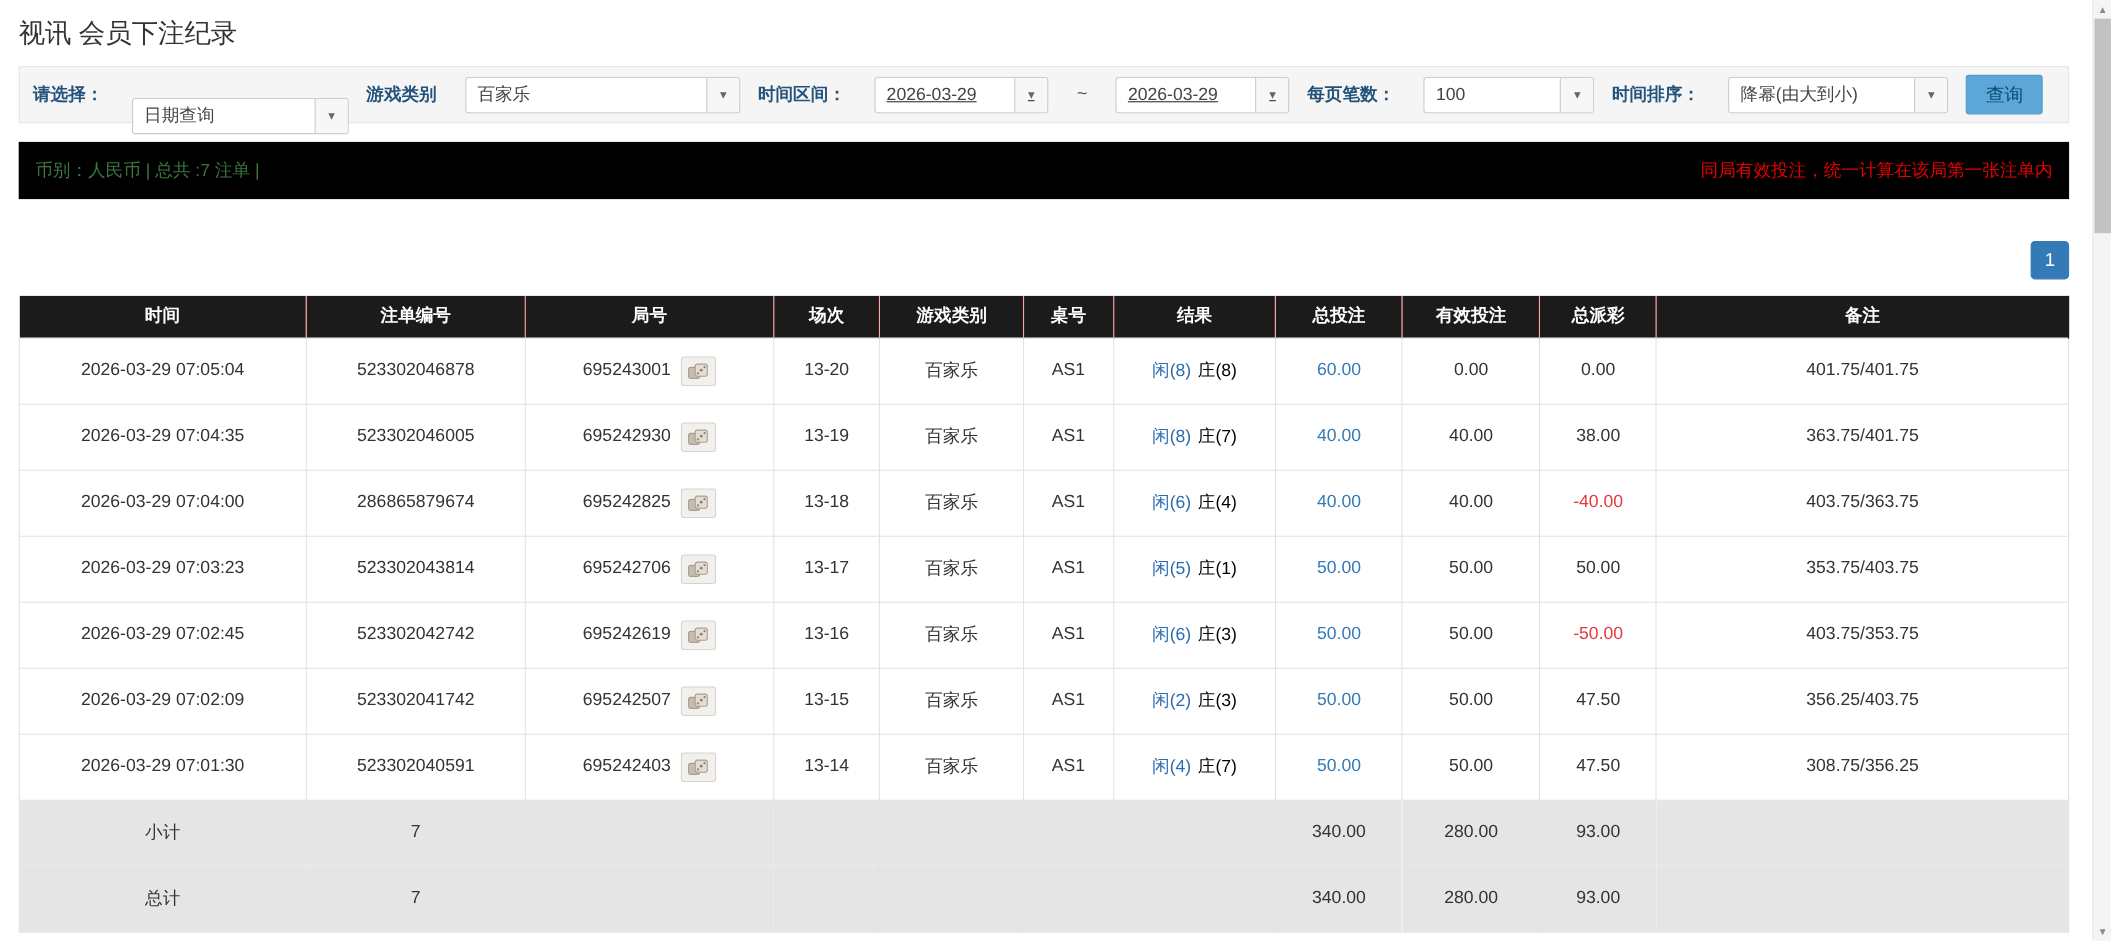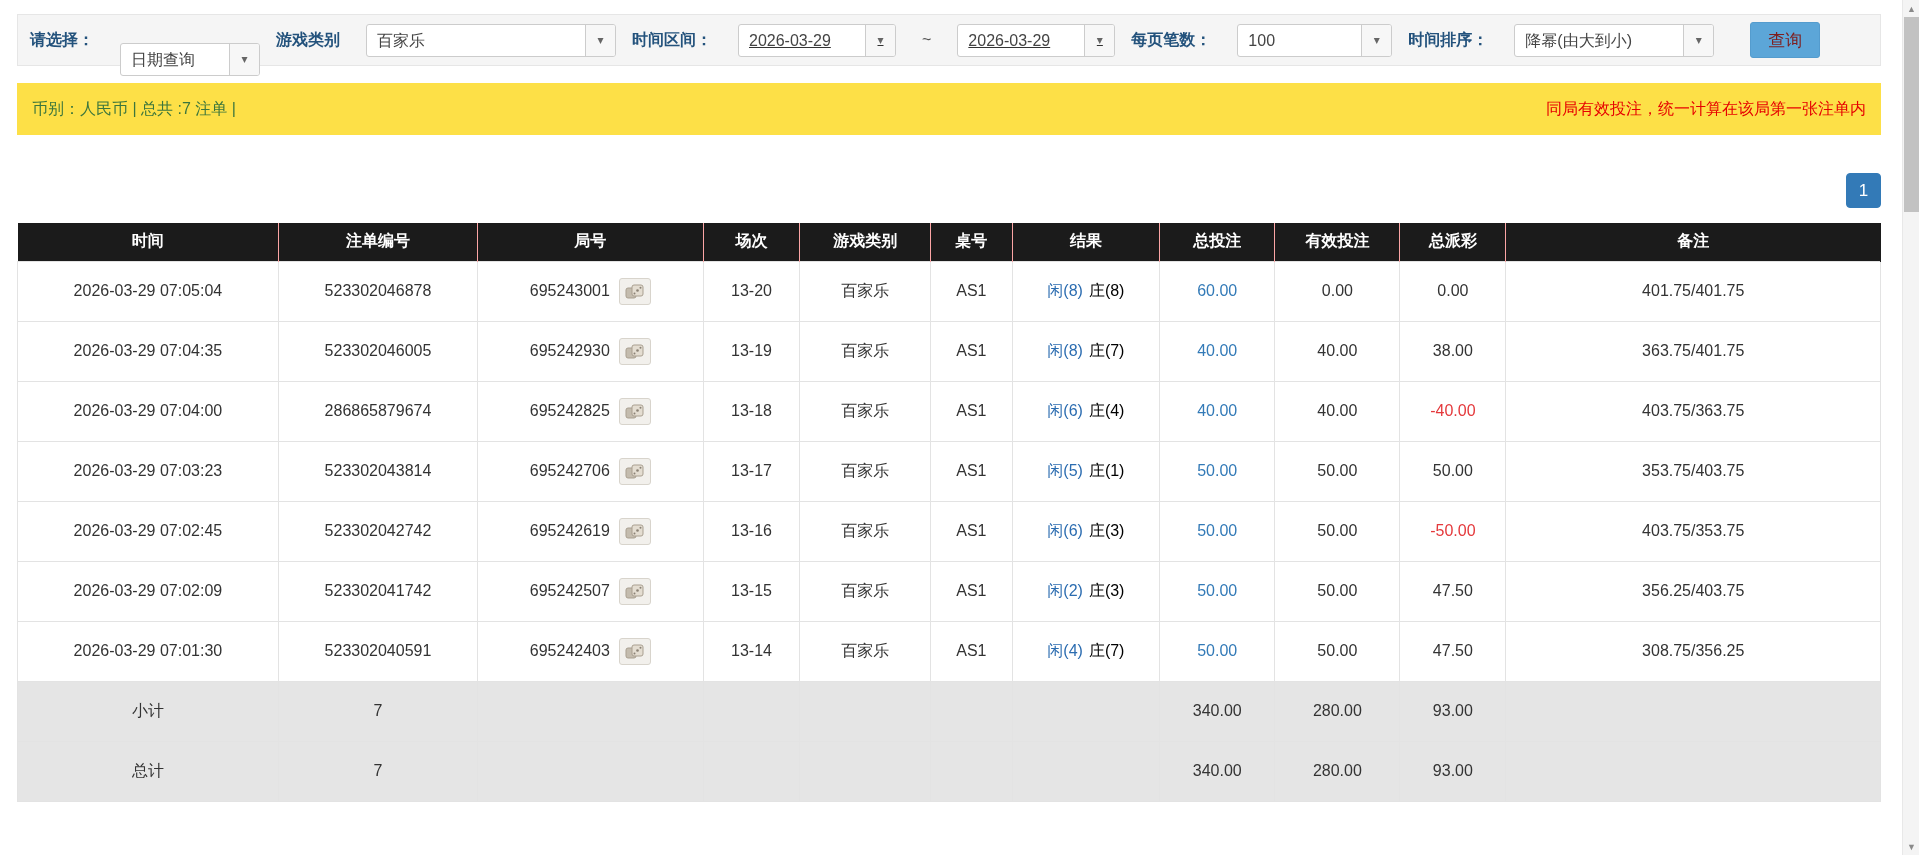--- a/index.html
+++ b/index.html
@@ -28,33 +28,32 @@
     display: flex; align-items: stretch;
     background: #fff; border: 1px solid #ccc; border-radius: 3px;
     height: 33px; overflow: hidden;
   }
   .combo-text { flex: 1; padding: 0 10px; font-size: 16px; line-height: 31px; color: #444; white-space: nowrap; overflow: hidden; }
   .combo-btn {
     width: 30px; border-left: 1px solid #ccc; background: #f7f7f7;
     color: #666; display: flex; align-items: center; justify-content: center;
     font-size: 12px; cursor: pointer; flex: 0 0 30px;
   }
-  .w-query { width: 140px; margin-top: 38px; } .w-game { width: 250px; } .w-date { width: 158px; text-decoration: underline; }
+  .w-query { width: 197px; margin-top: 38px; } .w-game { width: 250px; } .w-date { width: 158px; text-decoration: underline; }
   .w-size { width: 155px; } .w-sort { width: 200px; }
   .tilde { color: #555; font-size: 16px; }
   .search-btn {
-    background: #5ca6d8; color: #7f1d1d; border: 1px solid #549cce; border-radius: 3px;
+    background: #5ca6d8; color: #0c4a6e; border: 1px solid #549cce; border-radius: 3px;
     height: 36px; padding: 0 17px; font-size: 17px; cursor: pointer;
     font-family: inherit;
-    margin-left: 20px;
   }
 
   
   .summary-bar {
-    margin-top: 17px; background: #fde047; height: 52px;
+    margin-top: 17px; background: #000000; height: 52px;
     display: flex; align-items: center; justify-content: space-between;
     padding: 0 15px; font-size: 16px;
   }
   .summary-left { color: #3c763d; }
   .summary-right { color: #e60000; }
 
   
   .pagination { margin-top: 38px; display: flex; justify-content: flex-end; }
   .page-btn {
     min-width: 35px; height: 35px; background: #337ab7; color: #fff;
@@ -107,20 +106,21 @@
   .sb-thumb {
     position: absolute; top: 17px; left: 1px; width: 15px; height: 195px;
     background: #c2c2c2; cursor: pointer;
   }
 </style>
 </head>
 <body>
 
 <div class="container">
 
+  <h1 class="page-title">视讯 会员下注纪录</h1>
 
   <div class="filter-bar">
 
     <div class="fgroup">
       <span class="flabel">请选择：</span>
       <div class="combo w-query">
         <span class="combo-text">日期查询</span>
         <span class="combo-btn">▾</span>
       </div>
     </div>

